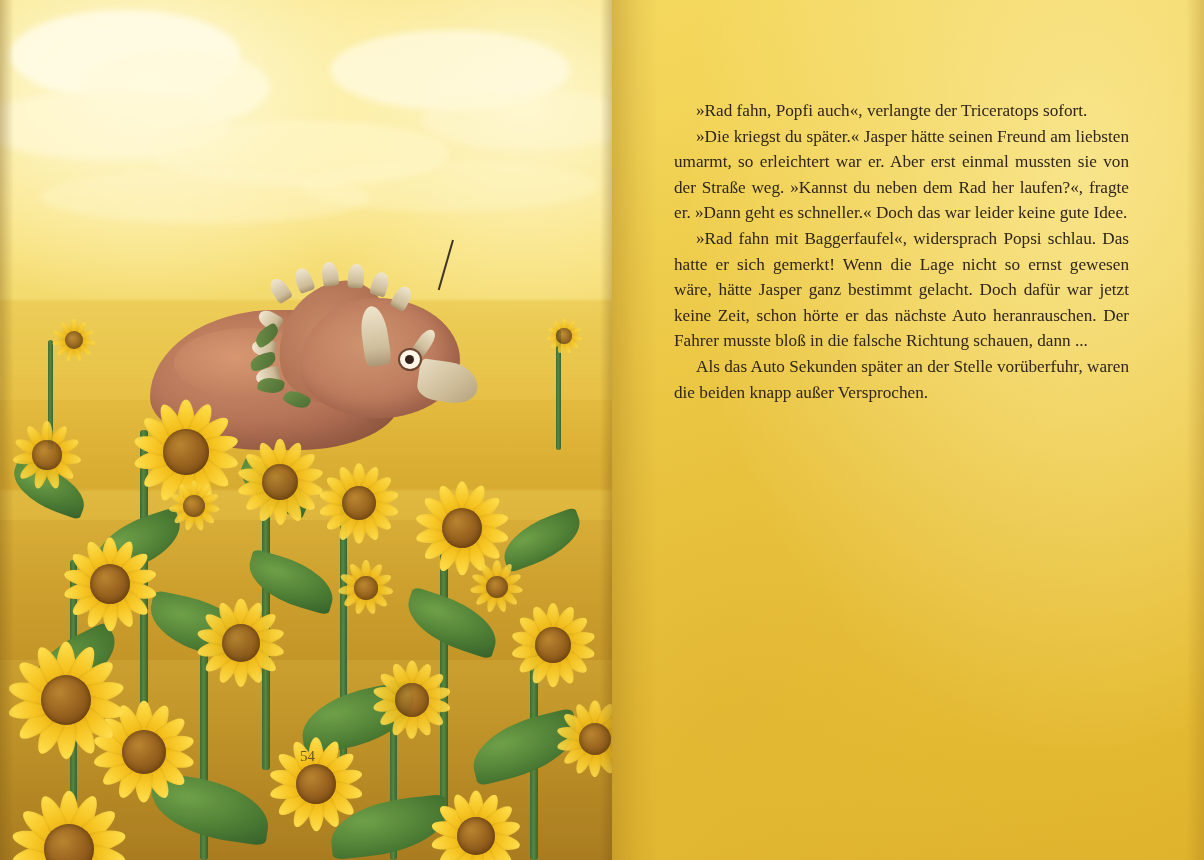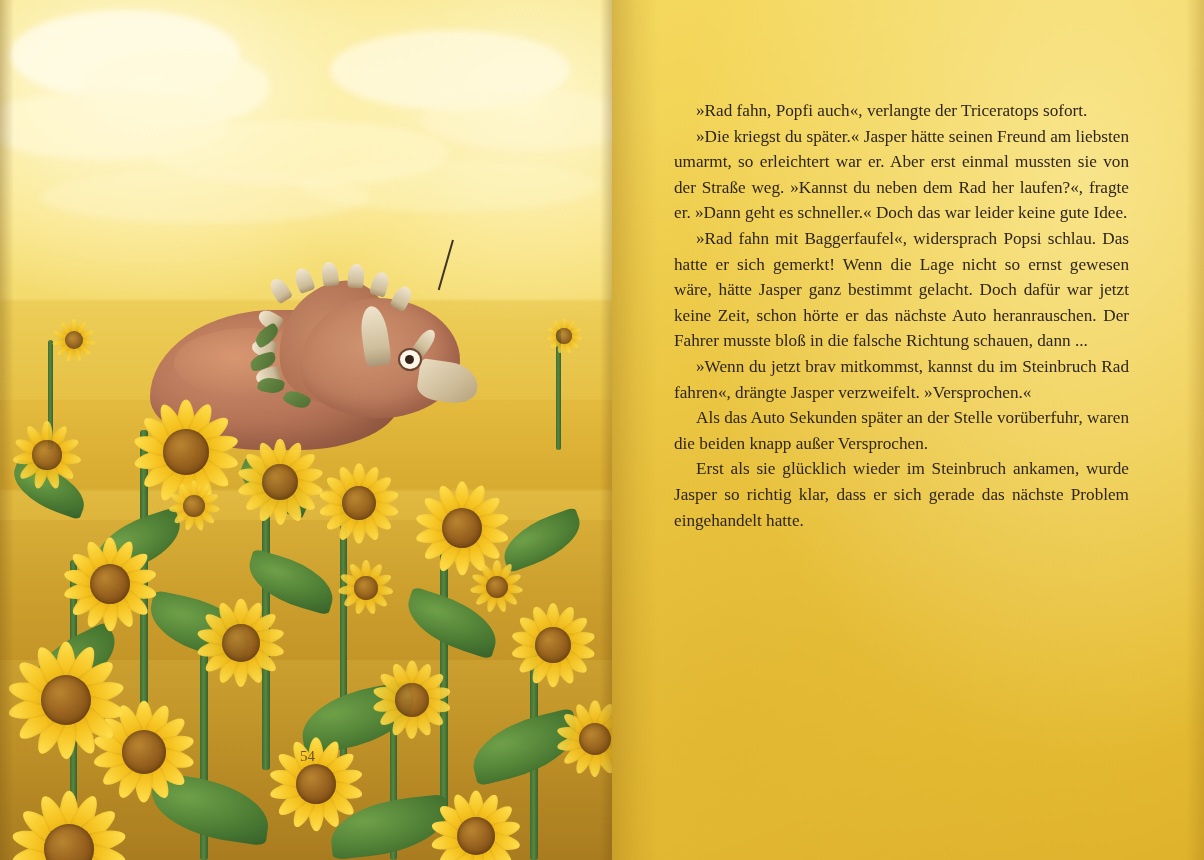--- a/index.html
+++ b/index.html
@@ -704,19 +704,17 @@
   <div class="spine"></div>
 
   <div class="right-page">
     <div class="gutter-shade"></div>
     <div class="edge-shade"></div>
 
     <div class="text-col">
       <p class="indent">»Rad fahn, Popfi auch«, verlangte der Triceratops sofort.</p>
       <p class="indent">»Die kriegst du später.« Jasper hätte seinen Freund am liebsten umarmt, so erleichtert war er. Aber erst einmal mussten sie von der Straße weg. »Kannst du neben dem Rad her laufen?«, fragte er. »Dann geht es schneller.« Doch das war leider keine gute Idee.</p>
       <p class="indent">»Rad fahn mit Baggerfaufel«, widersprach Popsi schlau. Das hatte er sich gemerkt! Wenn die Lage nicht so ernst gewesen wäre, hätte Jasper ganz bestimmt gelacht. Doch dafür war jetzt keine Zeit, schon hörte er das nächste Auto heranrauschen. Der Fahrer musste bloß in die falsche Richtung schauen, dann ...</p>
-      <p class="indent">»Wenn du jetzt brav mitkommst, kannst du im Steinbruch Rad fahren«, drängte Jasper verzweifelt. »Versprochen.«</p>
       <p class="indent">Als das Auto Sekunden später an der Stelle vorüberfuhr, waren die beiden knapp außer Versprochen.</p>
-      <p class="indent">Erst als sie glücklich wieder im Steinbruch ankamen, wurde Jasper so richtig klar, dass er sich gerade das nächste Problem eingehandelt hatte.</p>
     </div>
 
   </div>
 </div>
 
 </body></html>

